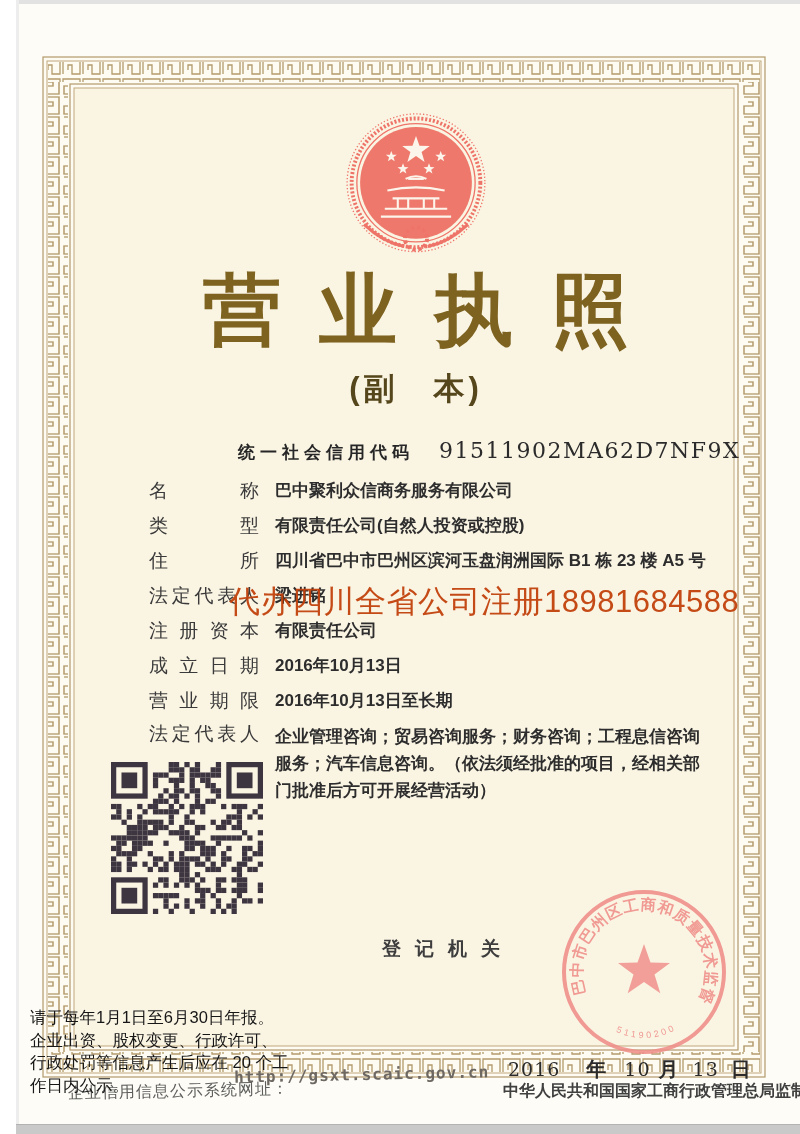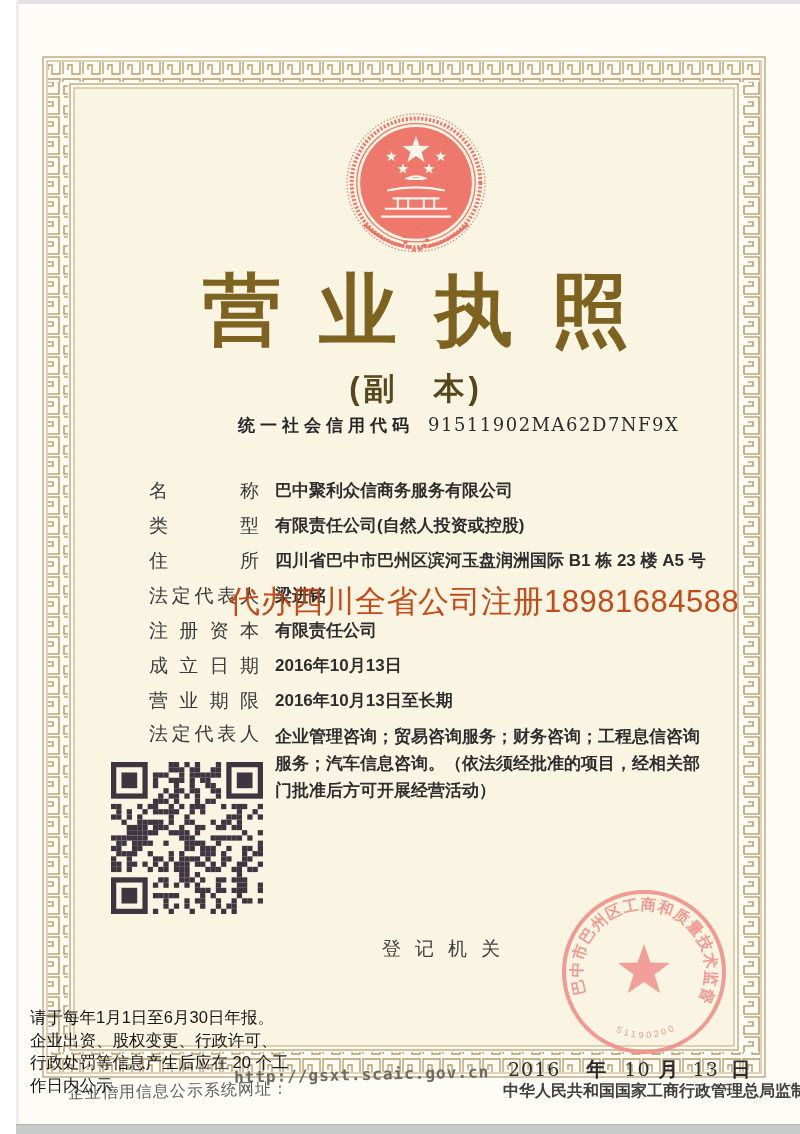--- a/index.html
+++ b/index.html
@@ -22,25 +22,25 @@
   .title{
     position:absolute;left:0;top:270px;width:800px;text-align:center;
     font-size:78px;font-weight:800;color:#7d6220;
     letter-spacing:38px;text-indent:38px;line-height:1.05;
   }
   .subtitle{
     position:absolute;left:0;top:368px;width:800px;text-align:center;
     font-size:31px;font-weight:700;color:#55461c;letter-spacing:4px;
   }
   .code-row{
-    position:absolute;left:222px;top:414px;display:flex;align-items:baseline;gap:14px;
+    position:absolute;left:222px;top:438px;display:flex;align-items:baseline;gap:25px;
     color:#262626;
   }
   .code-row .code-label{font-size:17px;font-weight:700;letter-spacing:5px;}
-  .code-row .code-value{font-family:"DejaVu Serif","Liberation Serif",serif;font-size:18px;font-weight:500;letter-spacing:1.5px;color:#2b2b2b;}
+  .code-row .code-value{font-family:"DejaVu Serif","Liberation Serif",serif;font-size:22px;font-weight:500;letter-spacing:1.5px;color:#2b2b2b;}
 
   .fields{position:absolute;left:133px;top:474px;width:565px;}
   .field-row{display:flex;min-height:35px;}
   .field-label{
     width:110px;flex:0 0 110px;margin-right:16px;
     font-size:19px;font-weight:400;color:#3a3a3a;line-height:34px;
     text-align:justify;text-align-last:justify;
   }
   .field-value{font-size:17px;font-weight:600;color:#2d2d2d;line-height:34px;}
   .field-row.scope .field-value{line-height:27px;padding-top:4px;width:455px;}
@@ -48,21 +48,21 @@
 
   .watermark{
     position:absolute;left:213px;top:581px;white-space:nowrap;
     font-size:31px;font-weight:500;color:#c2410c;opacity:.95;letter-spacing:0.5px;
   }
 
   .qr{position:absolute;left:95px;top:762px;width:152px;height:152px;}
 
   .reg-label{
     position:absolute;left:366px;top:936px;
-    font-size:19px;font-weight:400;color:#3d3d3d;letter-spacing:14px;
+    font-size:19px;font-weight:700;color:#3d3d3d;letter-spacing:14px;
   }
 
   .seal{position:absolute;left:538px;top:882px;width:180px;height:180px;opacity:.88;}
 
   .date-row{
     position:absolute;left:492px;top:1056px;display:flex;align-items:baseline;color:#2a2a2a;
   }
   .date-row .num{font-family:"DejaVu Serif","Liberation Serif",serif;font-size:19px;letter-spacing:1px;}
   .date-row .unit{font-size:20px;font-weight:700;}
   .date-row .g1{width:26px;} .date-row .g2{width:18px;} .date-row .g3{width:8px;}

